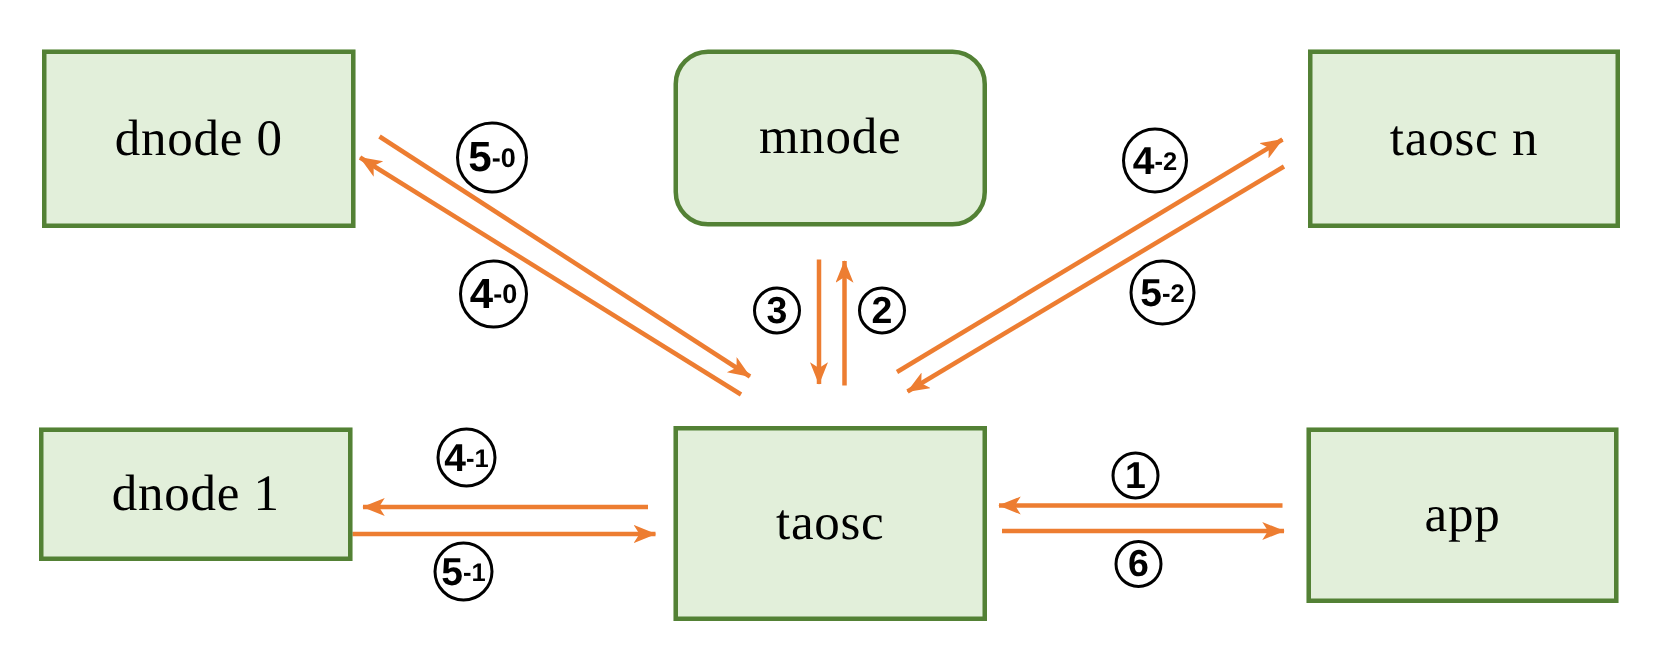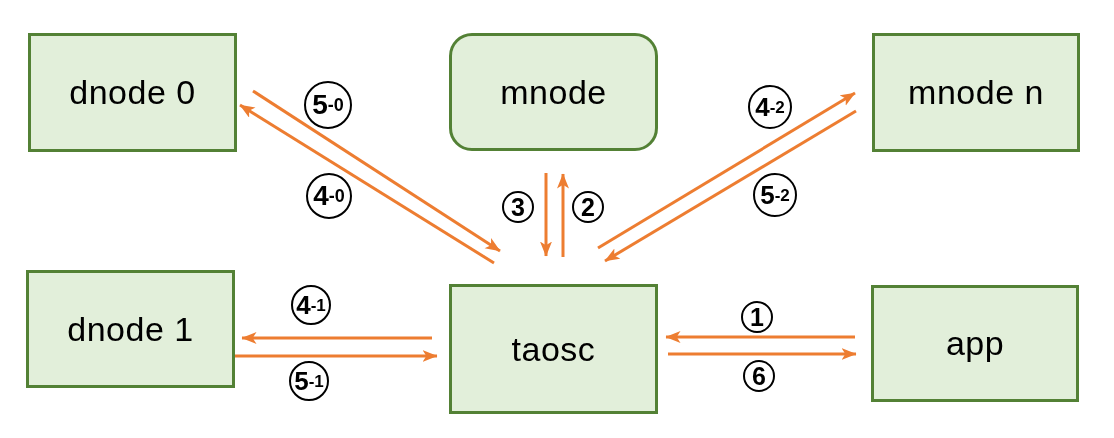--- a/index.html
+++ b/index.html
@@ -30,20 +30,21 @@
   }
   .arrowhead { fill: var(--arrow); stroke: none; }
   .node {
     position: absolute;
     box-sizing: border-box;
     background: var(--box-fill);
     border: 3px solid var(--box-border);
     display: flex;
     align-items: center;
     justify-content: center;
+    font-family: Liberation Serif, serif;
   }
   .node-label {
     font-size: 34px;
     color: var(--text);
     letter-spacing: 0.5px;
     white-space: nowrap;
   }
   .clabel {
     position: absolute;
     box-sizing: border-box;
@@ -92,24 +93,24 @@
 
   <div class="node" style="left:28px; top:33px; width:209px; height:119px;">
     <span class="node-label">dnode 0</span>
   </div>
 
   <div class="node" style="left:449px; top:33px; width:209px; height:118px;border-radius:23px;">
     <span class="node-label">mnode</span>
   </div>
 
   <div class="node" style="left:872px; top:33px; width:208px; height:119px;">
-    <span class="node-label">mnode n</span>
+    <span class="node-label">taosc n</span>
   </div>
 
-  <div class="node" style="left:26px; top:270px; width:209px; height:118px;">
+  <div class="node" style="left:26px; top:285px; width:209px; height:89px;">
     <span class="node-label">dnode 1</span>
   </div>
 
   <div class="node" style="left:449px; top:284px; width:209px; height:130px;">
     <span class="node-label">taosc</span>
   </div>
 
   <div class="node" style="left:871px; top:285px; width:208px; height:117px;align-items:center;">
     <span class="node-label">app</span>
   </div>

